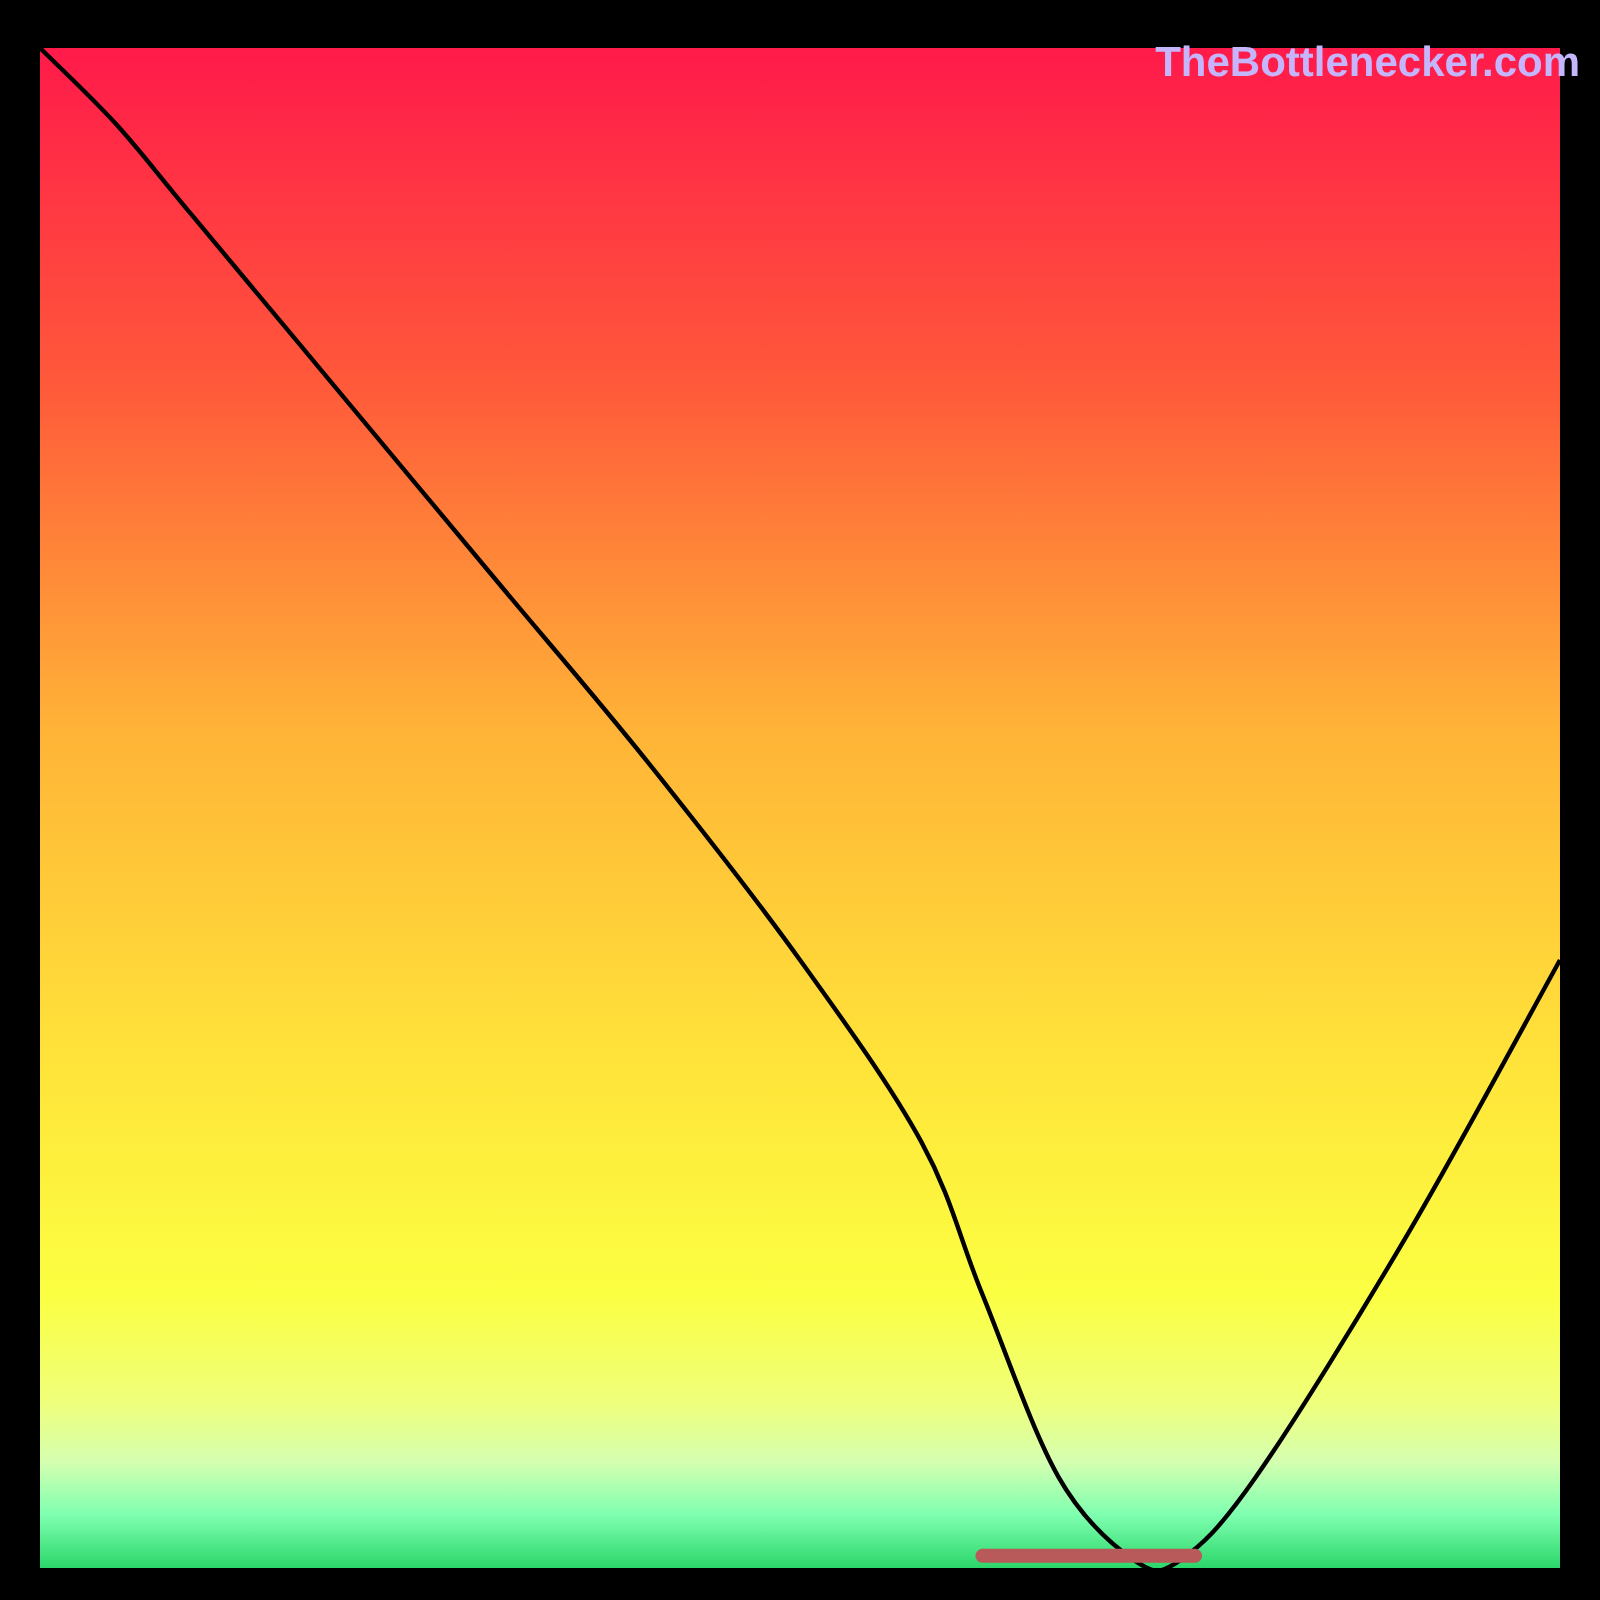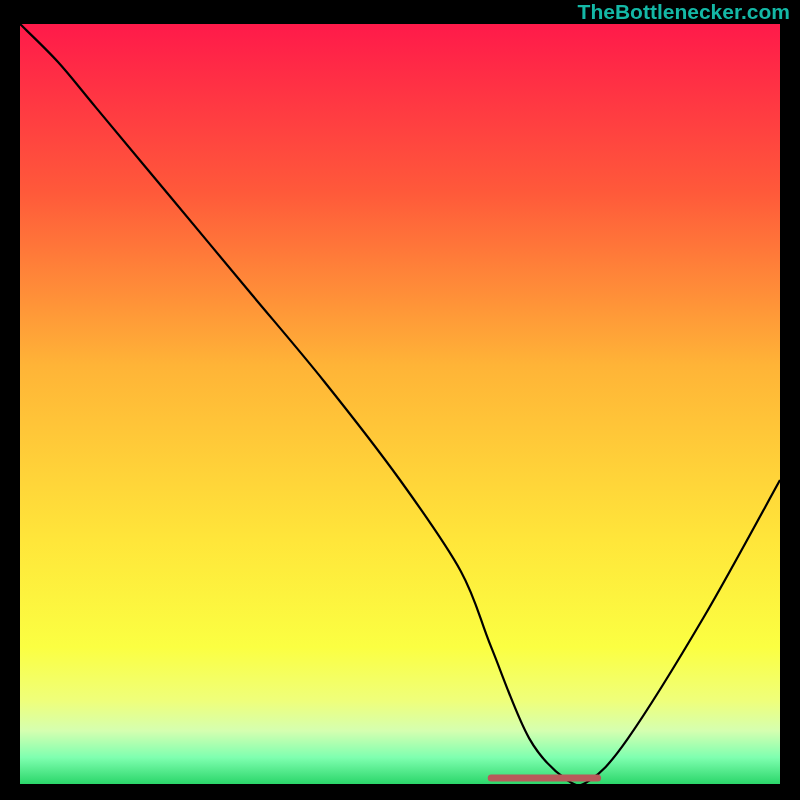--- a/index.html
+++ b/index.html
@@ -7,23 +7,23 @@
     padding: 0;
     width: 800px;
     height: 800px;
     background: #000;
     font-family: Arial, Helvetica, sans-serif;
     position: relative;
     overflow: hidden;
   }
   .watermark {
     position: absolute;
-    top: 0;
+    top: 20px;
     right: 10px;
-    color: #14b8a6;
+    color: #c4b5fd;
     font-size: 21px;
     font-weight: bold;
     z-index: 10;
     margin-left: 27px;
   }
   .plot-area {
     position: absolute;
     left: 20px;
     top: 24px;
     width: 760px;

